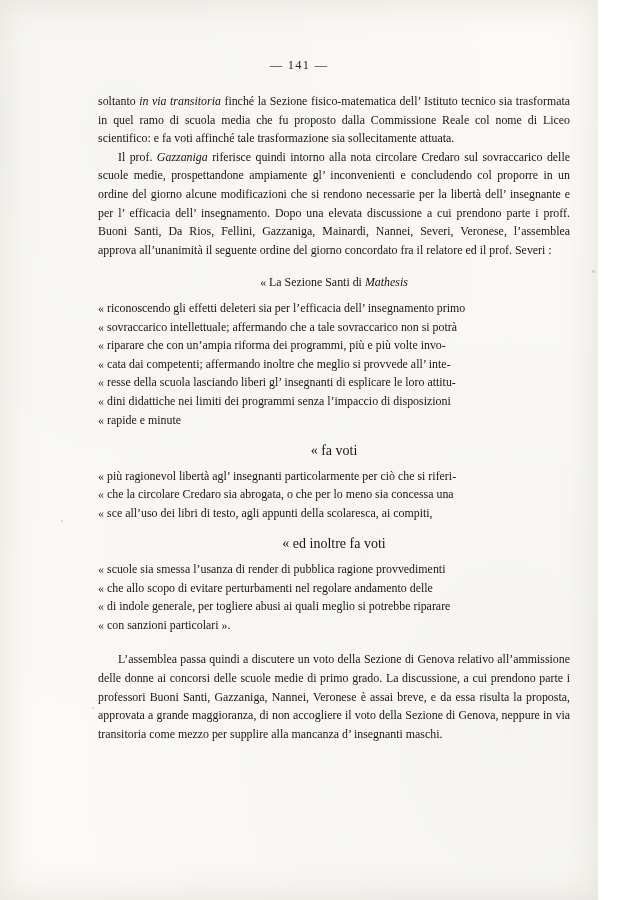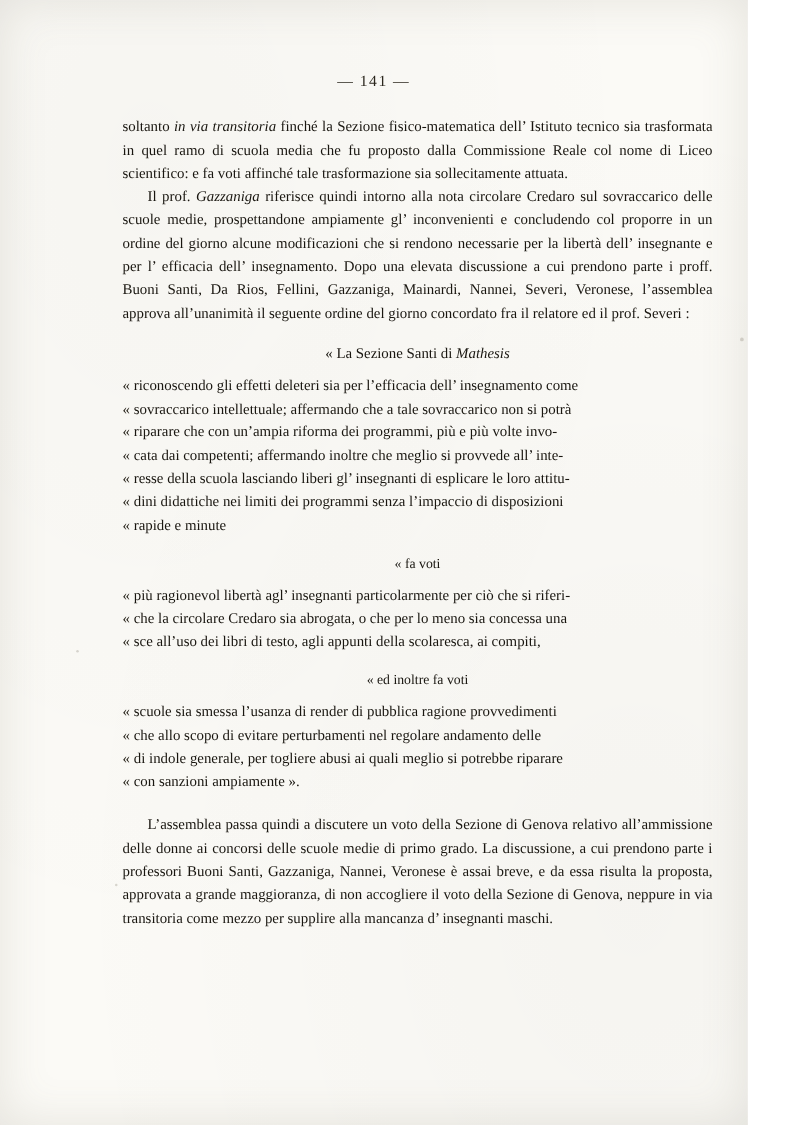--- a/index.html
+++ b/index.html
@@ -80,21 +80,21 @@
     display: inline-block;
     width: 9px;
     margin-left: -11px;
     color: #2b271e;
   }
   .blockq {
     margin-left: 11px;
   }
   .small-center {
     text-align: center;
-    font-size: 11px;
+    font-size: 14px;
   }
   .spacer-lg { height: 16px; }
   .speck {
     position: absolute;
     background: rgba(90,82,64,0.22);
     border-radius: 50%;
   }
 </style>
 </head>
 <body>
@@ -117,21 +117,21 @@
     <p class="indent">
       <span>Il prof. </span><em>Gazzaniga</em><span> riferisce quindi intorno alla nota circolare Credaro sul sovraccarico delle scuole medie, prospettandone ampiamente gl’ inconvenienti e concludendo col proporre in un ordine del giorno alcune modificazioni che si rendono necessarie per la libertà dell’ insegnante e per l’ efficacia dell’ insegnamento. Dopo una elevata discussione a cui prendono parte i proff. Buoni Santi, Da Rios, Fellini, Gazzaniga, Mainardi, Nannei, Severi, Veronese, l’assemblea approva all’unanimità il seguente ordine del giorno concordato fra il relatore ed il prof. Severi :</span>
     </p>
 
     <div class="center">
       <span>«</span>
       <span>La Sezione Santi di </span><em>Mathesis</em>
     </div>
 
     <div class="quoted blockq">
-      <p><span class="q-mark">«</span><span>riconoscendo gli effetti deleteri sia per l’efficacia dell’ insegnamento come</span></p>
+      <p><span class="q-mark">«</span><span>riconoscendo gli effetti deleteri sia per l’efficacia dell’ insegnamento primo</span></p>
       <p><span class="q-mark">«</span><span>sovraccarico intellettuale; affermando che a tale sovraccarico non si potrà</span></p>
       <p><span class="q-mark">«</span><span>riparare che con un’ampia riforma dei programmi, più e più volte invo-</span></p>
       <p><span class="q-mark">«</span><span>cata dai competenti; affermando inoltre che meglio si provvede all’ inte-</span></p>
       <p><span class="q-mark">«</span><span>resse della scuola lasciando liberi gl’ insegnanti di esplicare le loro attitu-</span></p>
       <p><span class="q-mark">«</span><span>dini didattiche nei limiti dei programmi senza l’impaccio di disposizioni</span></p>
       <p><span class="q-mark">«</span><span>rapide e minute</span></p>
     </div>
 
     <div class="center tight small-center">« fa voti</div>
 
@@ -140,21 +140,21 @@
       <p><span class="q-mark">«</span><span>che la circolare Credaro sia abrogata, o che per lo meno sia concessa una</span></p>
       <p><span class="q-mark">«</span><span>sce all’uso dei libri di testo, agli appunti della scolaresca, ai compiti,</span></p>
     </div>
 
     <div class="center tight small-center">« ed inoltre fa voti</div>
 
     <div class="quoted blockq">
       <p><span class="q-mark">«</span><span>scuole sia smessa l’usanza di render di pubblica ragione provvedimenti</span></p>
       <p><span class="q-mark">«</span><span>che allo scopo di evitare perturbamenti nel regolare andamento delle</span></p>
       <p><span class="q-mark">«</span><span>di indole generale, per togliere abusi ai quali meglio si potrebbe riparare</span></p>
-      <p><span class="q-mark">«</span><span>con sanzioni ampiamente ».</span></p>
+      <p><span class="q-mark">«</span><span>con sanzioni particolari ».</span></p>
     </div>
 
     <div class="spacer-lg"></div>
 
     <p class="indent">
       <span>L’assemblea passa quindi a discutere un voto della Sezione di Genova relativo all’ammissione delle donne ai concorsi delle scuole medie di primo grado. La discussione, a cui prendono parte i professori Buoni Santi, Gazzaniga, Nannei, Veronese è assai breve, e da essa risulta la proposta, approvata a grande maggioranza, di non accogliere il voto della Sezione di Genova, neppure in via transitoria come mezzo per supplire alla mancanza d’ insegnanti maschi.</span>
     </p>
 
   </div>
 </div>

